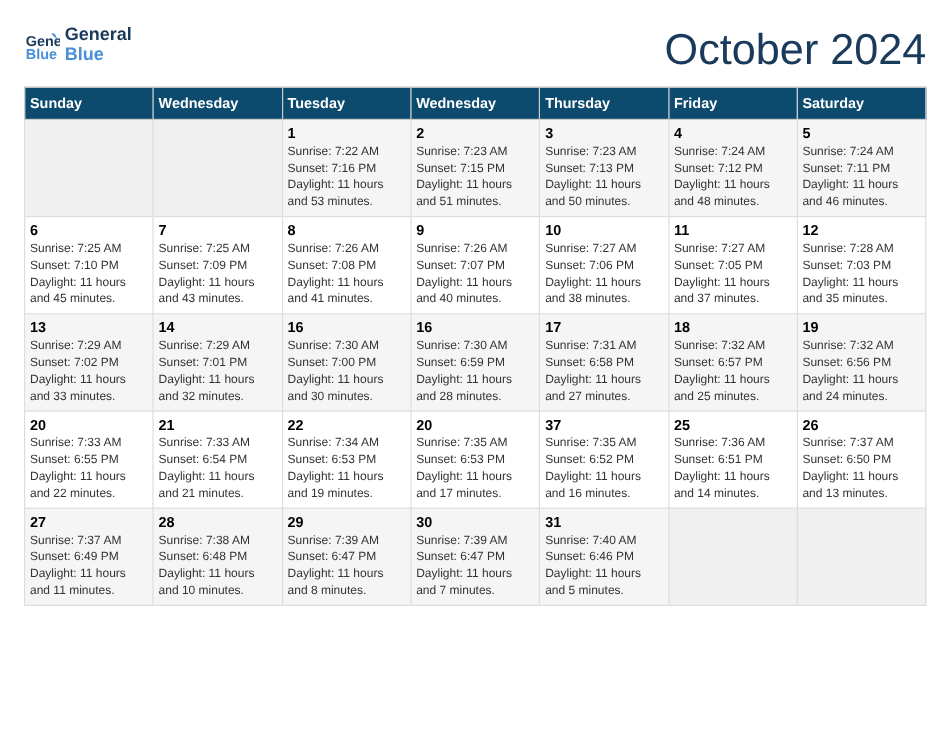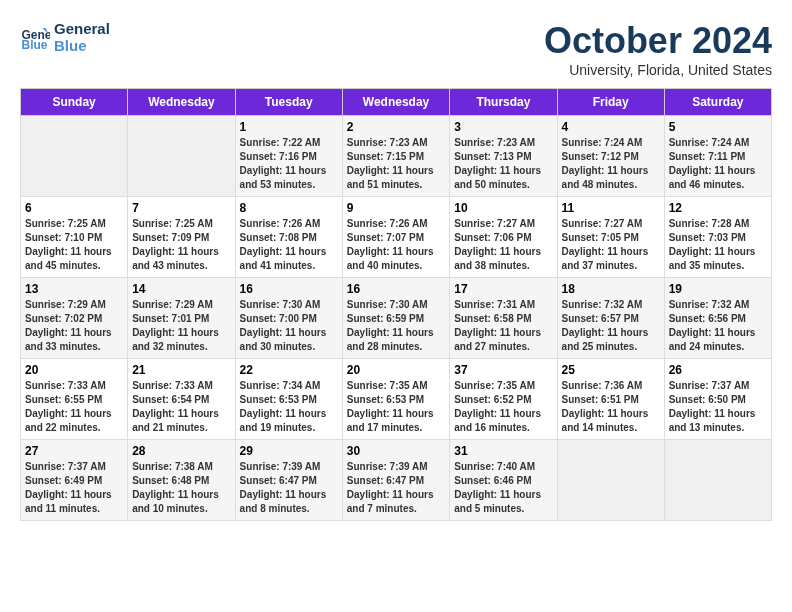--- a/index.html
+++ b/index.html
@@ -23,37 +23,37 @@
     }
     .logo-icon {
       width: 30px;
       height: 30px;
     }
     .title-block {
       text-align: right;
     }
     .month-title {
       font-size: 36px;
-      font-weight: bold;
+      font-weight: normal;
       color: #1a3a5c;
     }
     .subtitle {
       font-size: 14px;
       color: #333;
     }
     table {
       width: 100%;
       border-collapse: collapse;
       font-size: 11px;
     }
     thead tr th {
-      background-color: #6d28d9;
+      background-color: #0c4a6e;
       color: white;
       padding: 6px 4px;
-      text-align: center;
+      text-align: left;
       font-size: 12px;
       font-weight: bold;
       border: 1px solid #ccc;
     }
     tbody tr {
       background: #fff;
     }
     tbody tr:nth-child(odd) {
       background: #f5f5f5;
     }
@@ -67,21 +67,20 @@
     .day-num {
       font-weight: bold;
       font-size: 12px;
       margin-bottom: 2px;
       color: #000;
     }
     .day-detail {
       font-size: 10px;
       color: #333;
       line-height: 1.4;
-      font-weight: bold;
     }
     .empty-cell {
       background: #f0f0f0;
     }
   </style>
 </head>
 <body>
 
 <div class="header">
   <div class="logo">
@@ -90,21 +89,20 @@
       <text x="2" y="36" font-size="16" font-weight="bold" fill="#4a90d9">Blue</text>
       <polygon points="30,8 38,16 34,8" fill="#4a90d9"></polygon>
     </svg>
     <div>
       <div style="font-size:15px;font-weight:bold;color:#1a3a5c;">General</div>
       <div style="font-size:15px;font-weight:bold;color:#4a90d9;">Blue</div>
     </div>
   </div>
   <div class="title-block">
     <div class="month-title">October 2024</div>
-    <div class="subtitle">University, Florida, United States</div>
   </div>
 </div>
 
 <table>
   <thead>
     <tr>
     <th>Sunday</th>
         <th>Wednesday</th>
         <th>Tuesday</th>
         <th>Wednesday</th>

